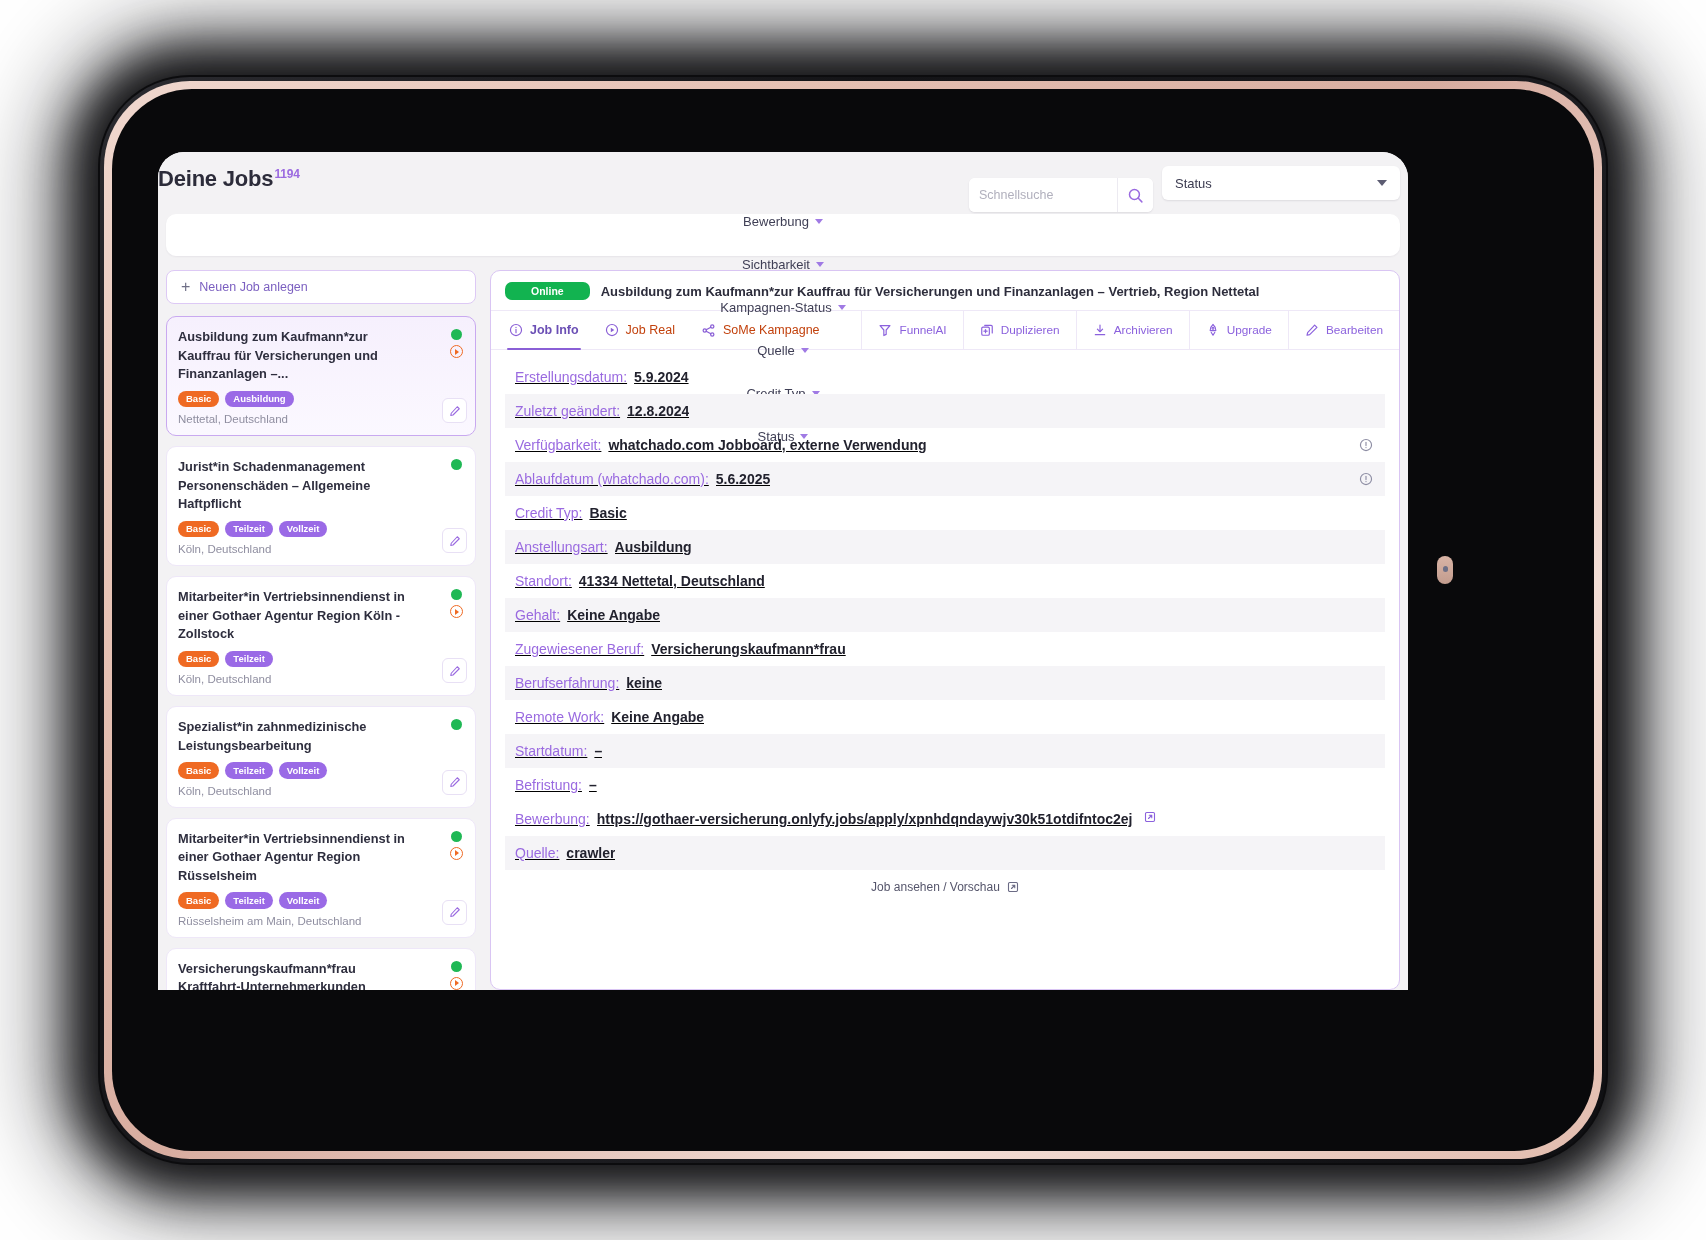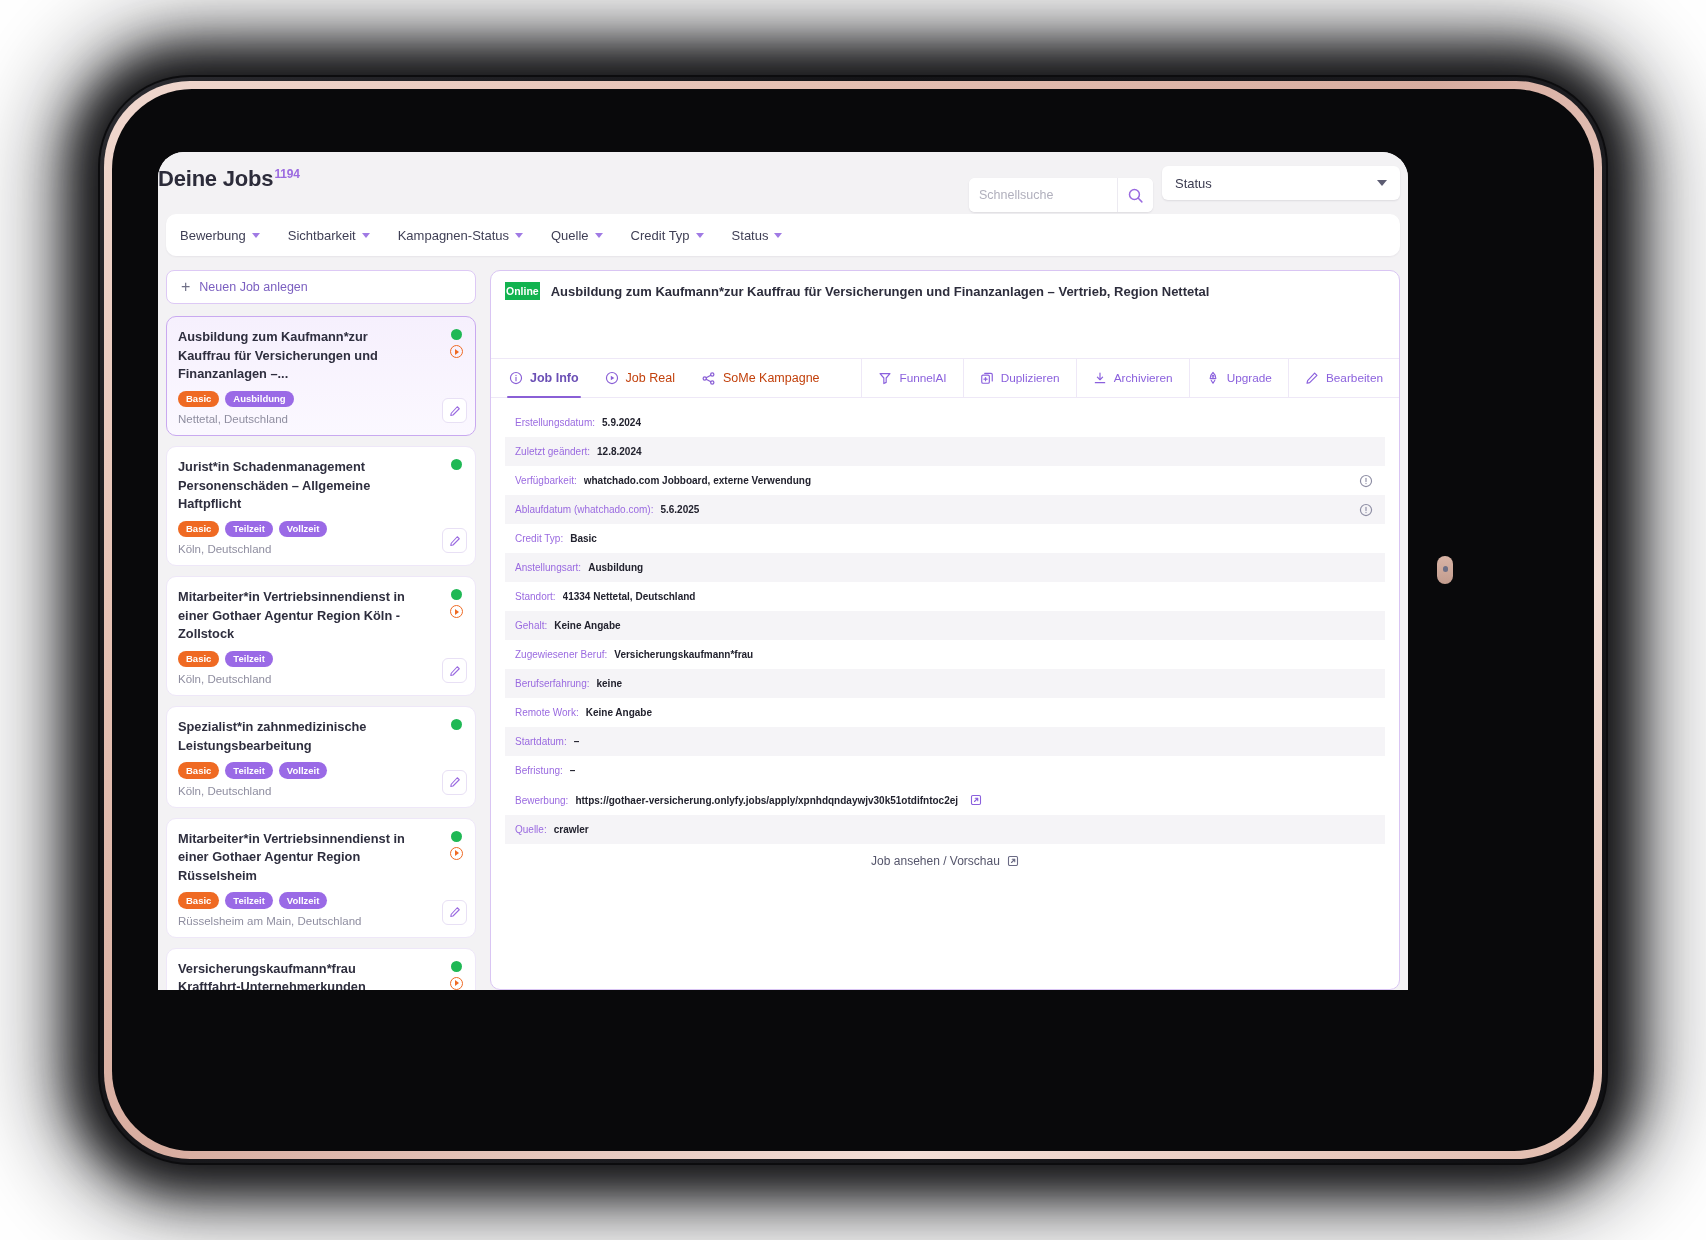--- a/index.html
+++ b/index.html
@@ -145,20 +145,21 @@
     position: relative;
     margin: 0 8px;
     height: 42px;
     background: #ffffff;
     border-radius: 10px;
     display: flex;
     align-items: center;
     padding: 0 14px;
     gap: 28px;
     box-shadow: 0 1px 2px rgba(30,20,50,0.06);
+    flex-direction: column;
   }
   .filter-item {
     display: flex; align-items: center; gap: 6px;
     font-size: 13px;
     color: #3f3f55;
     cursor: pointer;
     white-space: nowrap;
   }
   .chev-d {
     width: 0; height: 0;
@@ -280,40 +281,39 @@
   }
   .detail-head {
     display: flex; align-items: center; gap: 11px;
     padding: 11px 14px 10px 14px;
   }
   .pill-online {
     background: #12b350;
     color: #fff;
     font-size: 10.5px;
     font-weight: bold;
-    padding: 3px 1px;
-    border-radius: 0;
+    padding: 3px 26px;
+    border-radius: 7px;
     white-space: nowrap;
   }
   .detail-title {
     font-size: 13px;
     font-weight: bold;
     color: #2d2d3c;
     white-space: nowrap;
     overflow: hidden;
     text-overflow: ellipsis;
   }
 
   .tabstrip {
     display: flex;
     align-items: stretch;
     border-top: 1px solid #eee8f7;
     border-bottom: 1px solid #eee8f7;
     height: 40px;
-    margin-top: 48px;
   }
   .tabs { display: flex; align-items: center; gap: 26px; padding: 0 18px; }
   .tab {
     display: flex; align-items: center; gap: 7px;
     font-size: 12.5px;
     color: #c2410c;
     height: 100%;
     cursor: pointer;
     position: relative;
   }
@@ -335,25 +335,25 @@
     border-right: 1px solid #eee8f7;
     cursor: pointer;
     white-space: nowrap;
   }
   .act-btn:last-child { border-right: none; }
 
   
   .rows { padding: 10px 14px 0 14px; }
   .row {
     display: flex;
-    align-items: center;
     gap: 7px;
     padding: 9px 10px;
-    font-size: 10px;
+    font-size: 14px;
     position: relative;
+    text-decoration: underline;
   }
   .row.alt { background: #f5f4f7; }
   .row .lbl { color: #9a6ae0; white-space: nowrap; }
   .row .val { color: #22222e; font-weight: bold; overflow: hidden; text-overflow: ellipsis; white-space: nowrap; }
   .row .info-ico { position: absolute; right: 12px; top: 50%; transform: translateY(-50%); cursor: pointer; }
   .ext-ico { margin-left: 5px; flex: 0 0 auto; cursor: pointer; }
   .preview-row {
     display: flex;
     justify-content: center;
     align-items: center;

